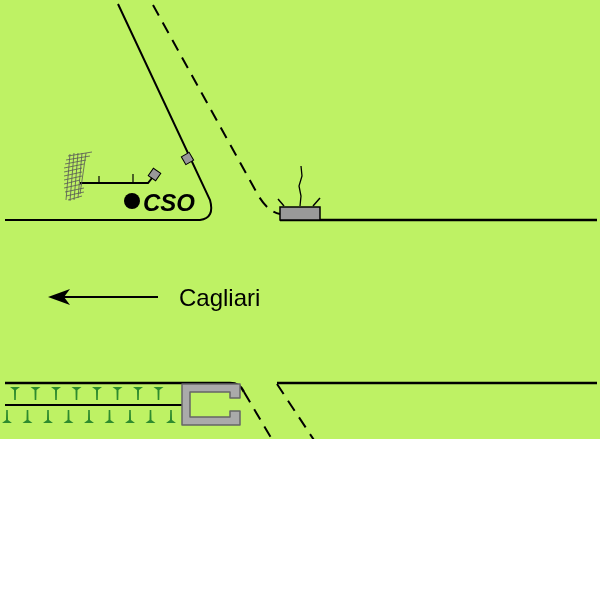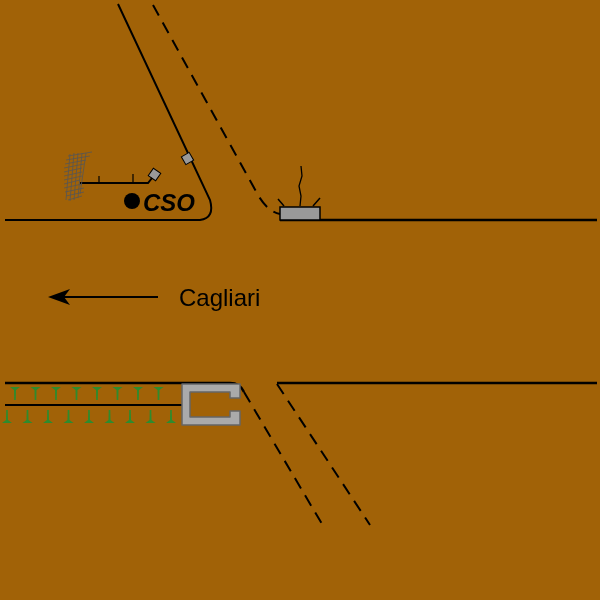--- a/index.html
+++ b/index.html
@@ -1,16 +1,16 @@
 <!DOCTYPE html>
 <html><head>
 <meta charset="utf-8">
 <style>
   html, body { margin: 0; padding: 0; background: #ffffff; }
-  #canvas { position: relative; width: 600px; height: 600px; overflow: hidden; background: #a16207; }
+  #canvas { position: relative; width: 600px; height: 439px; overflow: hidden; background: #bef264; }
   svg { position: absolute; left: 0; top: 0; }
   .label-text { font-family: "Liberation Sans", sans-serif; }
 </style>
 </head>
 <body>
 
 <div id="canvas">
   <svg width="600" height="600" viewBox="0 0 600 600">
 
     <path d="M5 220 L200 220 Q215 218 210 200 L118 4" fill="none" stroke="#000" stroke-width="2"></path>

